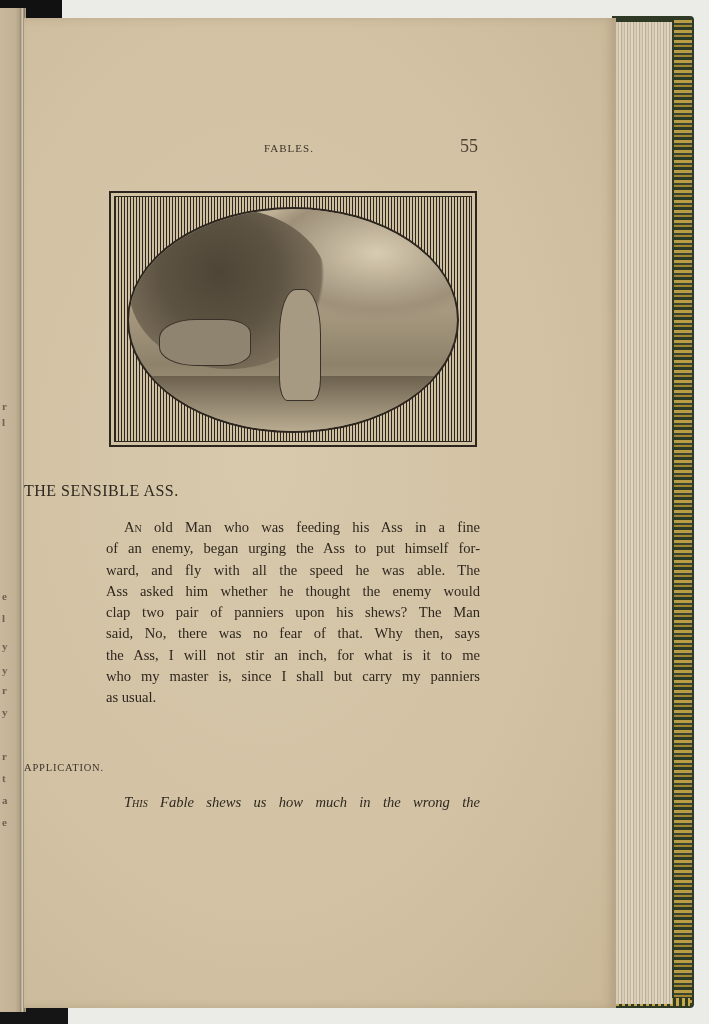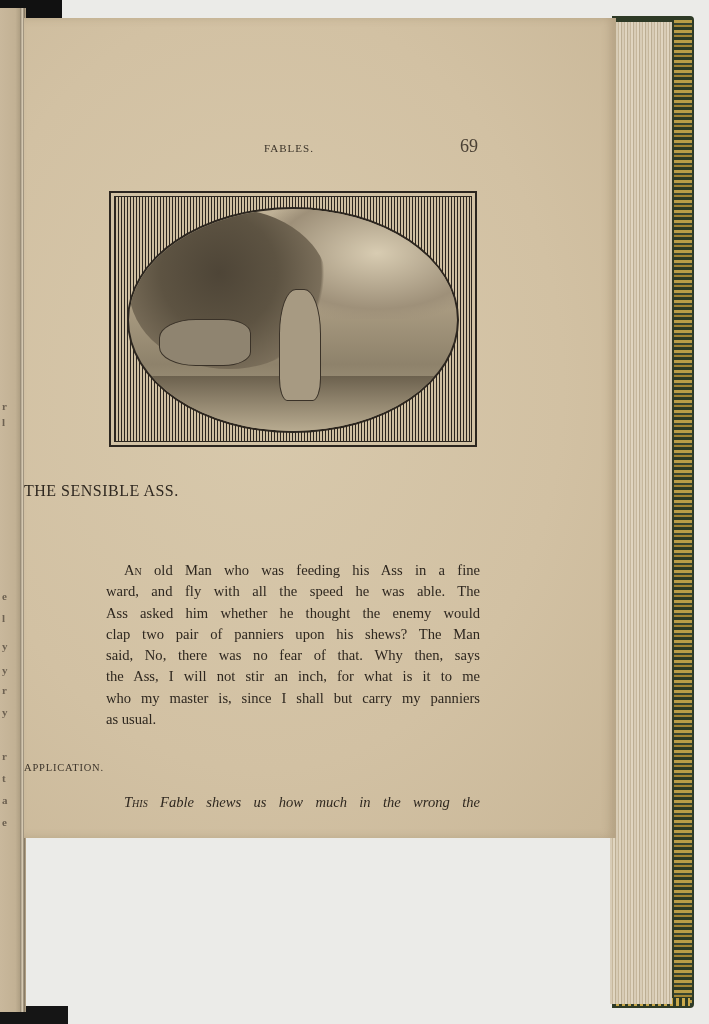--- a/index.html
+++ b/index.html
@@ -33,21 +33,21 @@
     }
     .cover-border-bottom {
       position: absolute; left: 4px; bottom: 2px; width: 74px; height: 8px;
       background: repeating-linear-gradient(90deg, #c9a84a 0 3px, #2d3a24 3px 6px);
     }
     .page-edges {
       position: absolute; left: 610px; top: 22px; width: 62px; height: 982px;
       background: repeating-linear-gradient(90deg, #d8ccb6 0 2px, #c6b79c 2px 3px, #e0d5c0 3px 5px, #bcae93 5px 6px);
     }
     .page {
-      position: absolute; left: 24px; top: 18px; width: 592px; height: 820px;
+      position: absolute; left: 24px; top: 18px; width: 592px; height: 990px;
       background: #d4c4a6;
       background-image: radial-gradient(ellipse at 40% 45%, #d8c9ac 0%, #d2c1a3 60%, #c9b798 100%);
       box-shadow: inset -6px 0 8px rgba(120,100,70,0.25);
     }
     .running-head {
       position: absolute; left: 240px; top: 124px; font-size: 11px; letter-spacing: 1px; color: #3c342a;
     }
     .page-number {
       position: absolute; left: 436px; top: 118px; font-size: 18px; color: #4a4034;
     }
@@ -76,21 +76,21 @@
       position: absolute; left: 0; width: 536px; top: 464px; 
       font-size: 16px; letter-spacing: 0.5px; color: #2f2820;
     }
     .body-text {
       position: absolute; left: 82px; width: 374px; font-size: 14.6px; line-height: 21.3px; color: #2e271f;
       text-align: justify;
     }
     .body-text .line { display: block; white-space: nowrap; text-align-last: justify; text-align: justify; }
     .body-text .line.last { text-align-last: left; }
     .smallcaps { font-variant: small-caps; }
-    .fable-body { top: 499px; margin-top: 43px; }
+    .fable-body { top: 499px; }
     .application-heading {
       position: absolute; left: 0; width: 536px; top: 744px; text-align: left;
       font-size: 10.5px; letter-spacing: 0.8px; color: #3c342a;
     }
     .application-body { top: 774px; font-style: italic; }
   </style>
 </head>
 <body>
 
 <div class="black-corner-top"></div>
@@ -113,38 +113,39 @@
 <div class="gutter"></div>
 
 <div class="cover">
   <div class="cover-border"></div>
   <div class="cover-border-bottom"></div>
 </div>
 <div class="page-edges"></div>
 
 <div class="page">
   <div class="running-head">FABLES.</div>
-  <div class="page-number">69</div>
+  <div class="page-number">55</div>
 
   <div class="illustration">
     <div class="illustration-inner">
       <div class="oval">
         <div class="sky"></div>
         <div class="tree"></div>
         <div class="ground"></div>
         <div class="donkey"></div>
         <div class="man"></div>
       </div>
     </div>
   </div>
 
   <div class="fable-title">THE SENSIBLE ASS.</div>
 
   <div class="body-text fable-body">
     <span class="line" style="padding-left:18px;"><span class="smallcaps">An</span><span> old Man who was feeding his Ass in a fine</span></span>
+    <span class="line">of an enemy, began urging the Ass to put himself for-</span>
     <span class="line">ward, and fly with all the speed he was able.  The</span>
     <span class="line">Ass asked him whether he thought the enemy would</span>
     <span class="line">clap two pair of panniers upon his shews?  The Man</span>
     <span class="line">said, No, there was no fear of that.  Why then, says</span>
     <span class="line">the Ass, I will not stir an inch, for what is it to me</span>
     <span class="line">who my master is, since I shall but carry my panniers</span>
     <span class="line last">as usual.</span>
   </div>
 
   <div class="application-heading">APPLICATION.</div>

